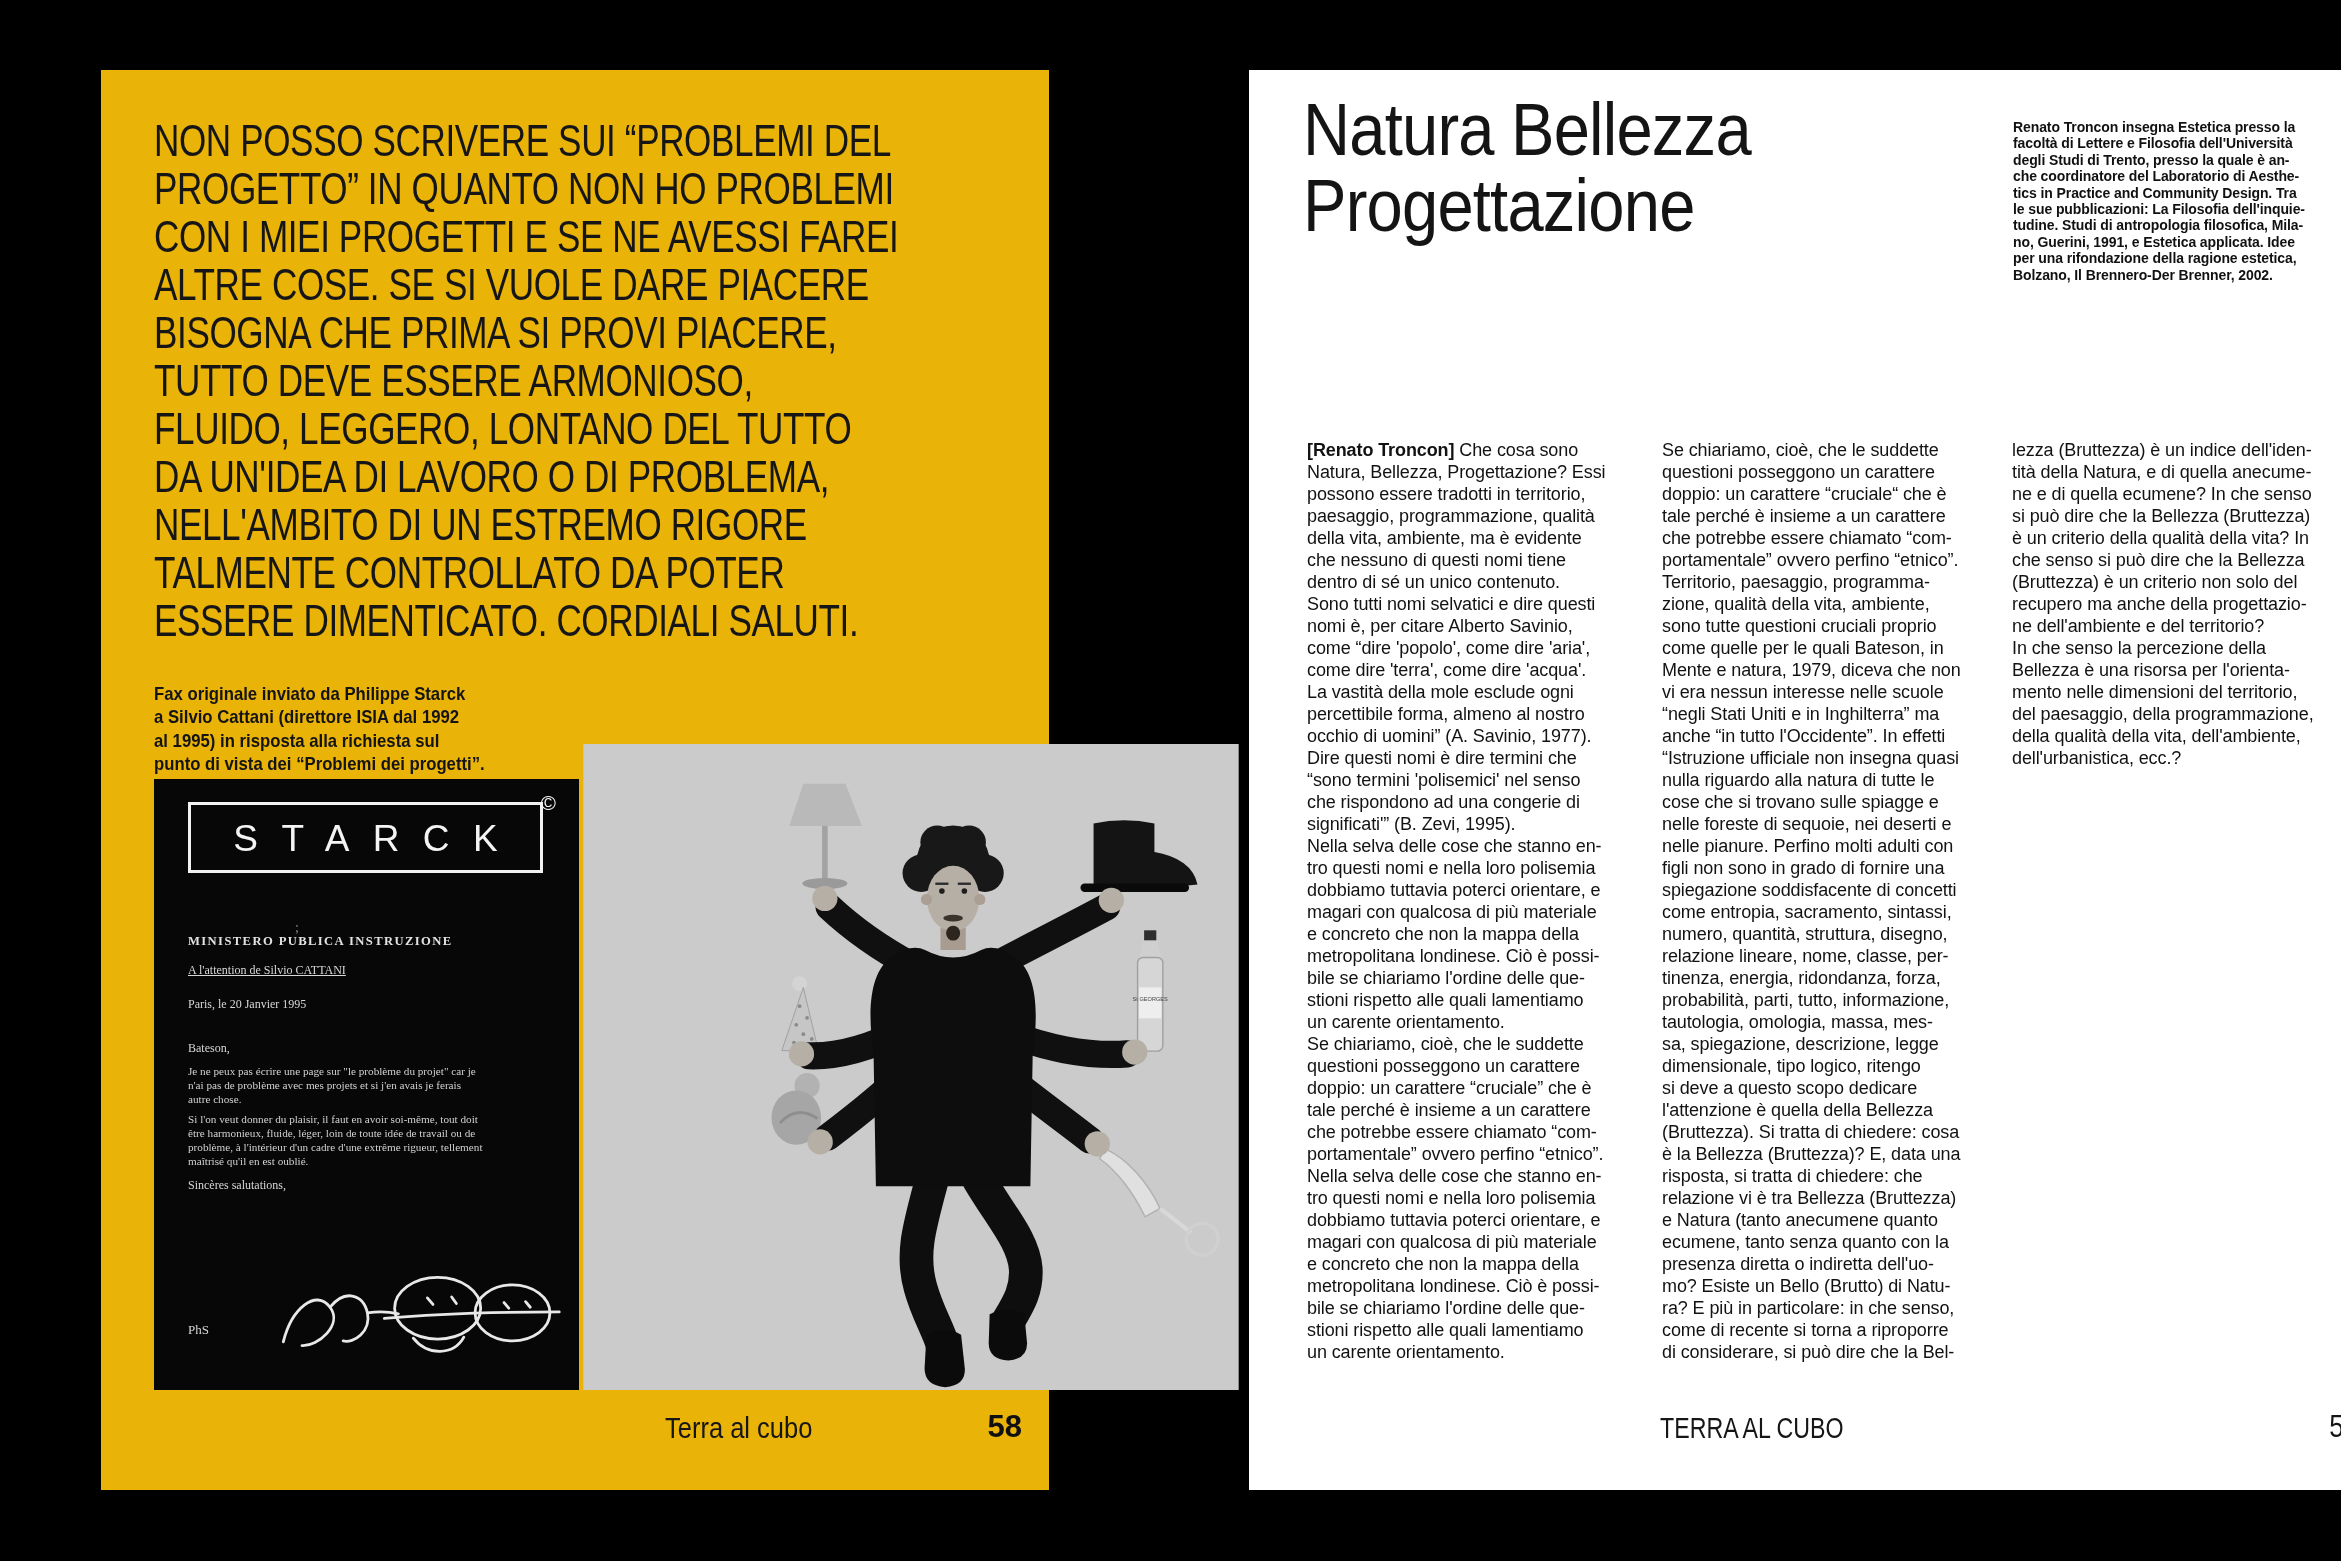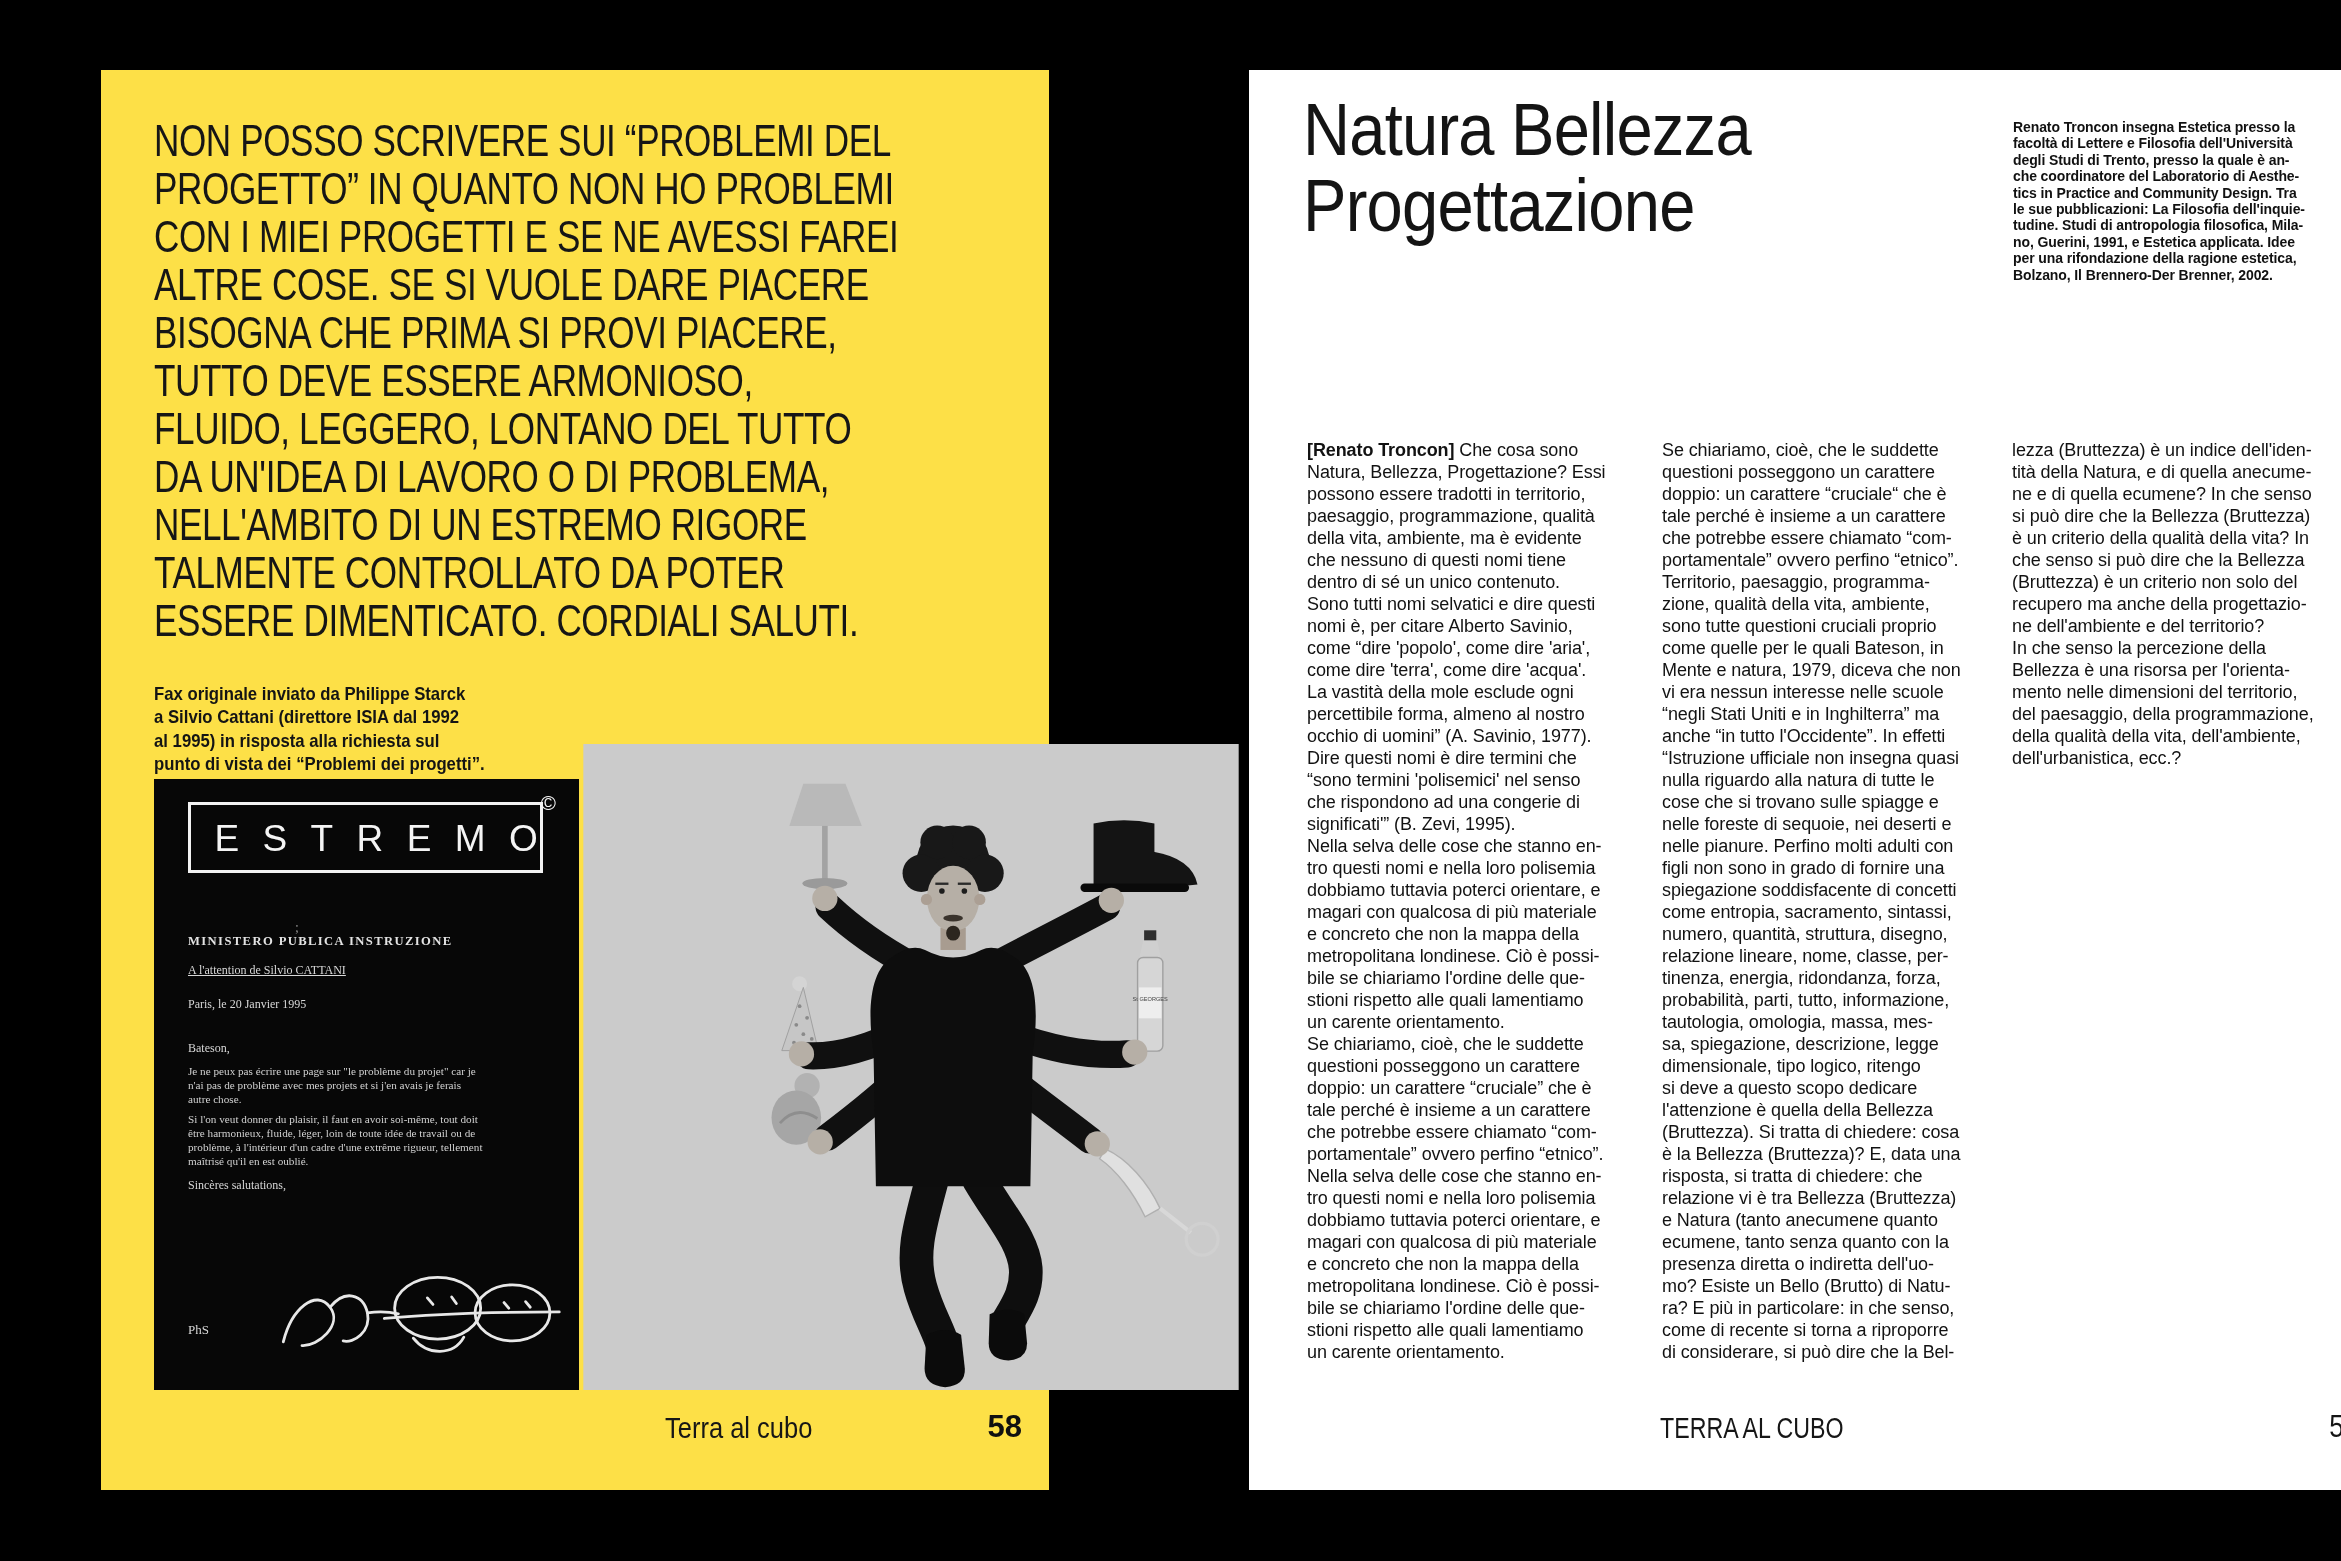--- a/index.html
+++ b/index.html
@@ -5,21 +5,21 @@
   html, body {
     margin: 0; padding: 0;
     width: 2498px; height: 1561px;
     background: #000;
     font-family: "Liberation Sans", sans-serif;
     overflow: hidden;
   }
   .canvas { position: relative; width: 2498px; height: 1561px; background: #000; }
 
   .page { position: absolute; top: 70px; height: 1420px; }
-  .page-left  { left: 101px;  width: 948px; background: #fde047; }
+  .page-left  { left: 101px;  width: 948px; background: #eab308; }
   .page-right { left: 1249px; width: 1148px; background: #ffffff; }
 
   
   .headline {
     position: absolute; left: 53px; top: 47px; width: 1358px;
     margin: 0; font-size: 45px; line-height: 48px; font-weight: 400;
     letter-spacing: -0.5px; color: #161616; white-space: pre-line;
     transform: scaleX(0.78); transform-origin: 0 0;
   }
   .caption {
@@ -146,21 +146,21 @@
 TALMENTE CONTROLLATO DA POTER
 ESSERE DIMENTICATO. CORDIALI SALUTI.</h1>
 
     <p class="caption">Fax originale inviato da Philippe Starck
 a Silvio Cattani (direttore ISIA dal 1992
 al 1995) in risposta alla richiesta sul
 punto di vista dei “Problemi dei progetti”.</p>
 
     <figure class="fax">
       <div class="starck-box">
-        <span class="starck-name">ESTREMO</span>
+        <span class="starck-name">STARCK</span>
         <span class="starck-c">©</span>
       </div>
       <div class="fax-mark">;</div>
       <div class="fax-heading">MINISTERO PUBLICA INSTRUZIONE</div>
       <div class="fax-attention">A l'attention de Silvio CATTANI</div>
       <div class="fax-dateline">Paris, le 20 Janvier 1995</div>
       <div class="fax-salutation">Bateson,</div>
       <p class="fax-para p2">Si l'on veut donner du plaisir, il faut en avoir soi-même, tout doit
 être harmonieux, fluide, léger, loin de toute idée de travail ou de
 problème, à l'intérieur d'un cadre d'une extrême rigueur, tellement

